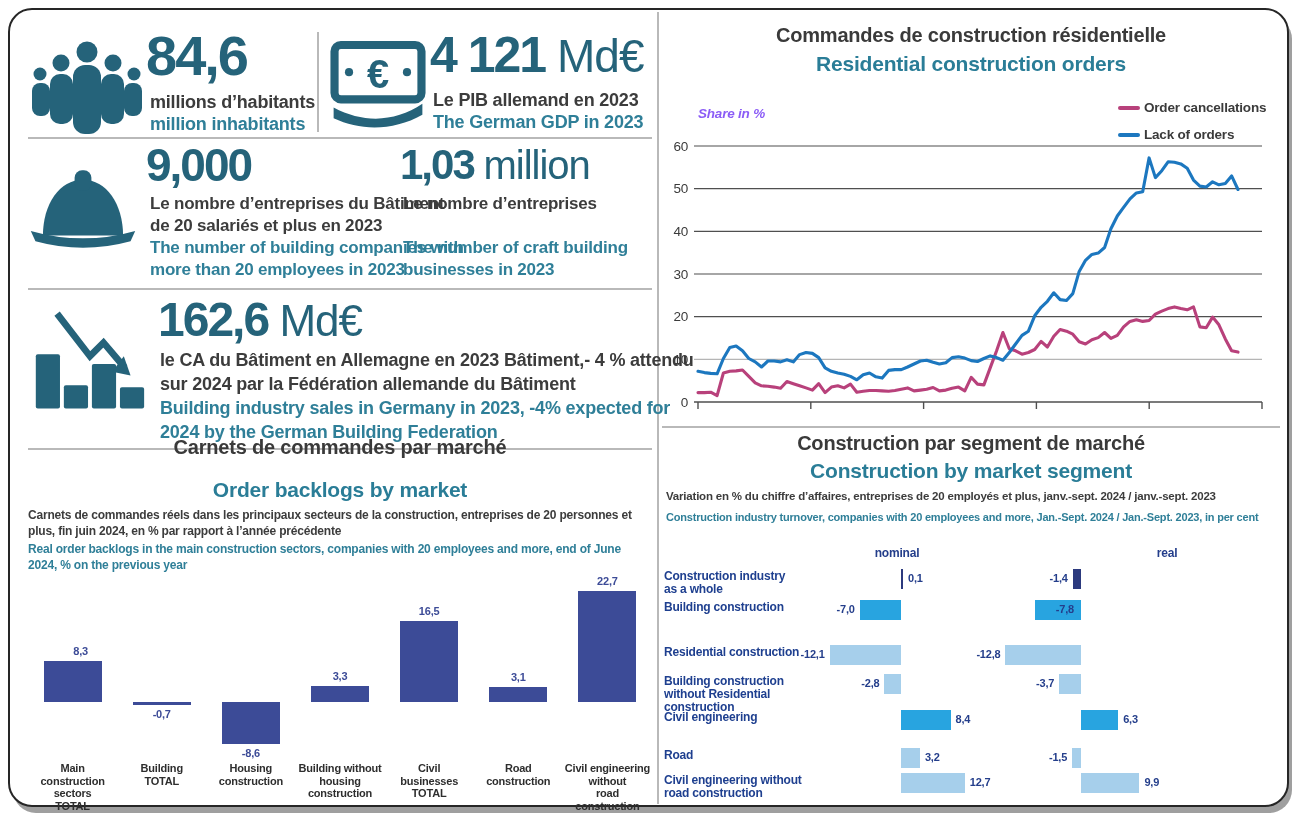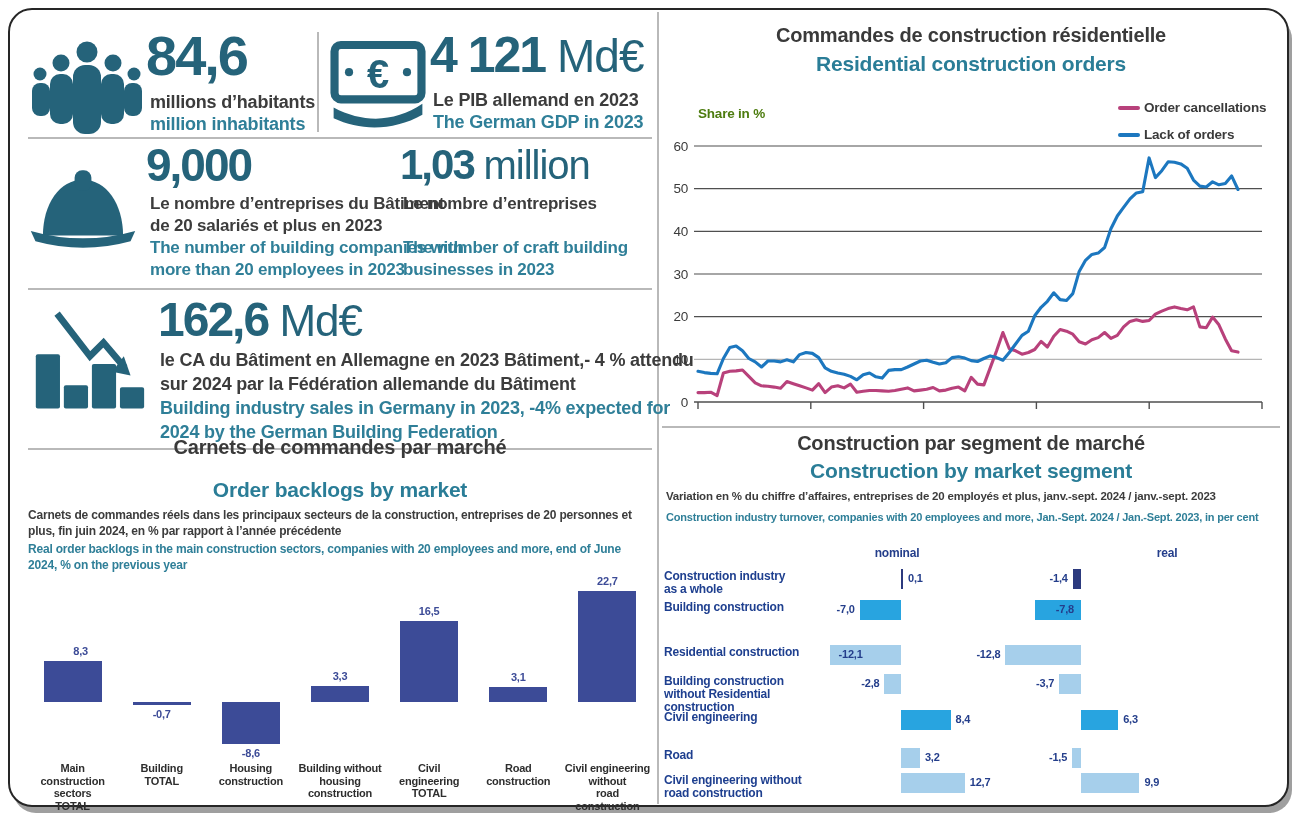--- a/index.html
+++ b/index.html
@@ -36,21 +36,21 @@
 
   
   #backlog-chart { position:absolute; left:28px; top:574px; width:624px; height:230px; }
   .bk-bar { position:absolute; background:#3c4b97; }
   .bk-val { position:absolute; font-size:11px; font-weight:700; color:#3c4b97; text-align:center; }
   .bk-cat { position:absolute; top:188px; font-size:11px; font-weight:600; color:#2e2e2e;
     text-align:center; line-height:12.5px; }
 
   
   #line-chart { position:absolute; left:664px; top:126px; }
-  .share-lbl { position:absolute; left:698px; top:106px; font-size:13.5px; font-weight:700; color:#4d7c0f; }
+  .share-lbl { position:absolute; left:698px; top:106px; font-size:13.5px; font-weight:700; color:#8b5cf6;font-style:italic; }
   #line-legend { position:absolute; left:1118px; top:94px; }
   .lg-row { display:flex; align-items:center; height:27px; }
   .lg-dash { width:22px; height:4px; border-radius:2px; margin-right:4px; }
   .lg-txt { font-size:13.5px; font-weight:600; color:#3b3b3b; white-space:nowrap; }
 
   
   .seg-head { position:absolute; top:546px; width:70px; text-align:center;
     font-size:12px; font-weight:600; color:#243e8b; }
   #segment-chart { position:absolute; left:0; top:0; width:1300px; height:826px; pointer-events:none; }
   .seg-lbl { position:absolute; left:664px; width:200px; font-size:12px; font-weight:700;
@@ -166,21 +166,21 @@
       <div class="bk-val" style="left: 267.429px; width: 89.1429px; top: 95.83px;">3,3</div>
       <div class="bk-cat" style="left: 261.429px; width: 101.143px;">
         <div>Building without</div>
         <div>housing</div>
         <div>construction</div>
       </div>
       <div class="bk-bar" style="left: 372.143px; width: 58px; background: rgb(60, 75, 151); top: 47.15px; height: 80.85px;"></div>
       <div class="bk-val" style="left: 356.571px; width: 89.1429px; top: 31.15px;">16,5</div>
       <div class="bk-cat" style="left: 350.571px; width: 101.143px;">
         <div>Civil</div>
-        <div>engineering</div>
+        <div>businesses</div>
         <div>TOTAL</div>
       </div>
       <div class="bk-bar" style="left: 461.286px; width: 58px; background: rgb(60, 75, 151); top: 112.81px; height: 15.19px;"></div>
       <div class="bk-val" style="left: 445.714px; width: 89.1429px; top: 96.81px;">3,1</div>
       <div class="bk-cat" style="left: 439.714px; width: 101.143px;">
         <div>Road</div>
         <div>construction</div>
       </div>
       <div class="bk-bar" style="left: 550.429px; width: 58px; background: rgb(60, 75, 151); top: 16.77px; height: 111.23px;"></div>
       <div class="bk-val" style="left: 534.857px; width: 89.1429px; top: 0.77px;">22,7</div>
@@ -249,21 +249,21 @@
         <div>Building construction</div>
       </div>
       <div class="seg-bar" style="top: 600px; height: 20px; width: 41.3px; background: rgb(40, 164, 224); left: 859.7px;"></div>
       <div class="seg-val" style="top: 603px; left: 854.7px; transform: translateX(-100%);">-7,0</div>
       <div class="seg-bar" style="top: 600px; height: 20px; width: 46.02px; background: rgb(40, 164, 224); left: 1034.98px;"></div>
       <div class="seg-val" style="top: 603px; left: 1029.98px; transform: translateX(-100%); margin-left: 44px;">-7,8</div>
       <div class="seg-lbl" style="top: 646px;">
         <div>Residential construction</div>
       </div>
       <div class="seg-bar" style="top: 645px; height: 20px; width: 71.39px; background: rgb(166, 207, 235); left: 829.61px;"></div>
-      <div class="seg-val" style="top: 648px; left: 824.61px; transform: translateX(-100%); margin-left: 38px;">-12,1</div>
+      <div class="seg-val" style="top: 648px; left: 824.61px; transform: translateX(-100%);">-12,1</div>
       <div class="seg-bar" style="top: 645px; height: 20px; width: 75.52px; background: rgb(166, 207, 235); left: 1005.48px;"></div>
       <div class="seg-val" style="top: 648px; left: 1000.48px; transform: translateX(-100%);">-12,8</div>
       <div class="seg-lbl" style="top: 675px;">
         <div>Building construction</div>
         <div>without Residential</div>
         <div>construction</div>
       </div>
       <div class="seg-bar" style="top: 674px; height: 20px; width: 16.52px; background: rgb(166, 207, 235); left: 884.48px;"></div>
       <div class="seg-val" style="top: 677px; left: 879.48px; transform: translateX(-100%);">-2,8</div>
       <div class="seg-bar" style="top: 674px; height: 20px; width: 21.83px; background: rgb(166, 207, 235); left: 1059.17px;"></div>

